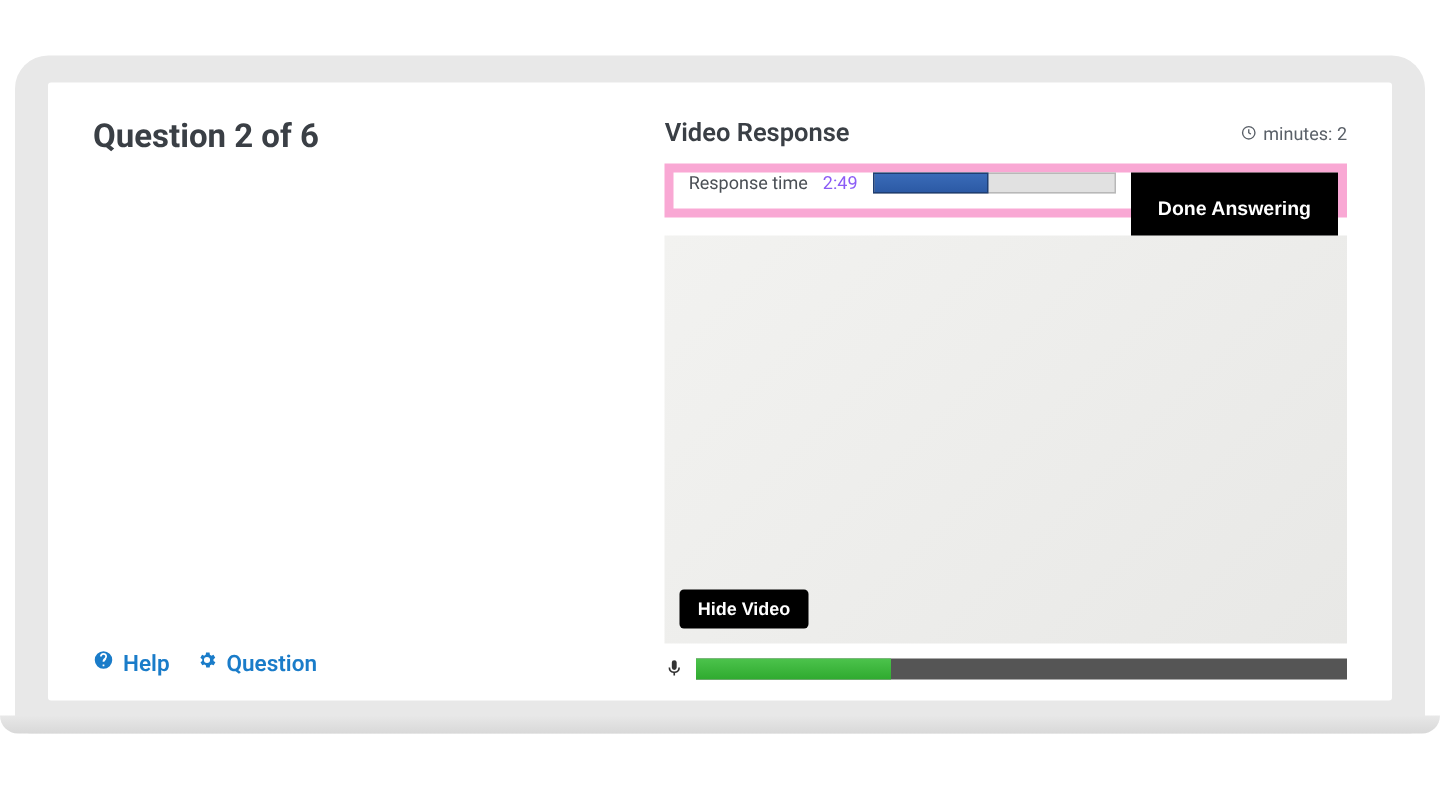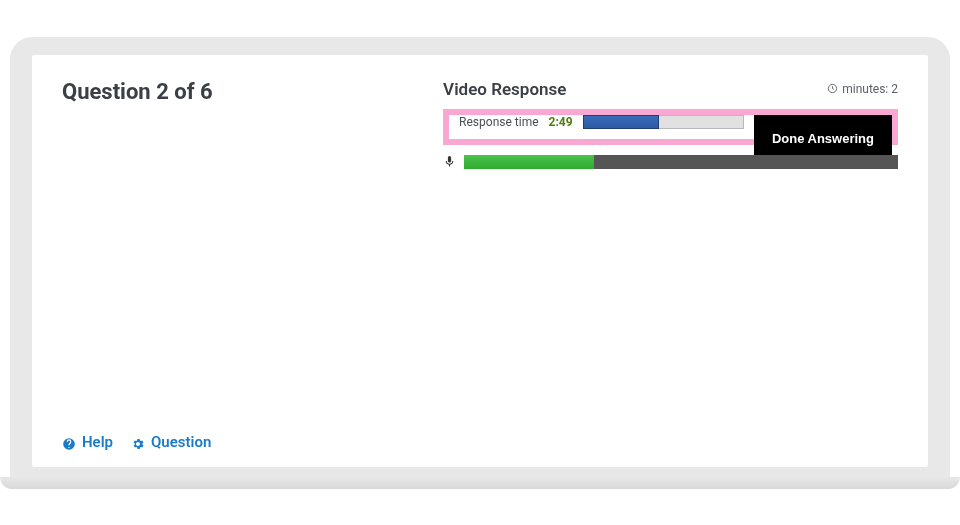--- a/index.html
+++ b/index.html
@@ -52,21 +52,21 @@
     .footer-links {
       margin-top: auto;
       display: flex;
       gap: 18px;
       padding-bottom: 6px;
     }
     .footer-link {
       color: #1a7cc9;
       font-size: 15px;
       font-weight: 600;
-      display:flex; align-items:flex-end; gap:6px;
+      display:flex; align-items:flex-start; gap:6px;
       cursor:pointer;
     }
     .footer-link svg { width:14px; height:14px; fill:#1a7cc9; }
     .vr-header {
       display:flex; justify-content:space-between; align-items:center;
       margin-bottom: 10px;
     }
     .vr-title { font-size: 17px; font-weight:600; color:#3a3f45; }
     .minutes {
       font-size:12px; color:#5a6068; display:flex; align-items:center; gap:4px;
@@ -76,21 +76,21 @@
       display:flex; align-items:flex-start;
       border:6px solid #f9a8d4;
       height:36px;
     }
     .rb-left {
       display:flex; align-items:center; gap:10px;
       padding: 0 10px;
       font-size:12px; color:#4a4f55;
       flex:1;
     }
-    .rb-time { color:#4d7c0f; font-weight:700; }
+    .rb-time { color:#8b5cf6; font-weight:400; }
     .rb-progress {
       flex:1; height:14px; background:#e1e1e1; position:relative;
       border:1px solid #b8b8b8;
     }
     .rb-progress-fill {
       position:absolute; left:0; top:0; bottom:0;
       background: linear-gradient(#3a6bb8, #2c5aa5);
       border:1px solid #1e3e73;
       margin:-1px;
     }
@@ -171,20 +171,31 @@
         <div class="rb-left">
           <span>Response time</span>
           <span class="rb-time">2:49</span>
           <div class="rb-progress">
             <div class="rb-progress-fill" style="width:48%"></div>
           </div>
         </div>
         <button class="done-btn">Done Answering</button>
       </div>
 
+      <div class="video-box">
+        <div class="person">
+          
+          
+          
+          
+          
+          
+        </div>
+        <button class="hide-video">Hide Video</button>
+      </div>
 
       <div class="mic-row">
         <svg viewBox="0 0 24 24">
             <path d="M12 14a3 3 0 003-3V5a3 3 0 00-6 0v6a3 3 0 003 3zm5-3a5 5 0 01-10 0H5a7 7 0 006 6.92V21h2v-3.08A7 7 0 0019 11z"></path>
           </svg>
         <div class="mic-bar">
           <div class="mic-fill" style="width:30%"></div>
         </div>
       </div>
     </div>

